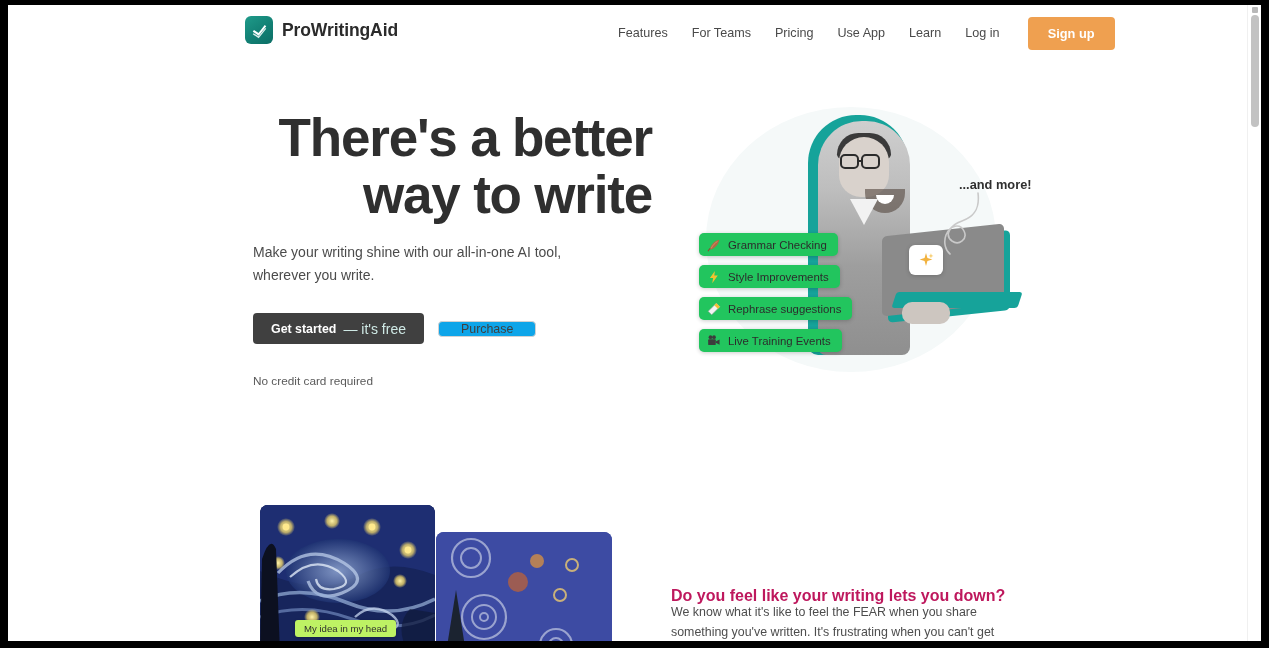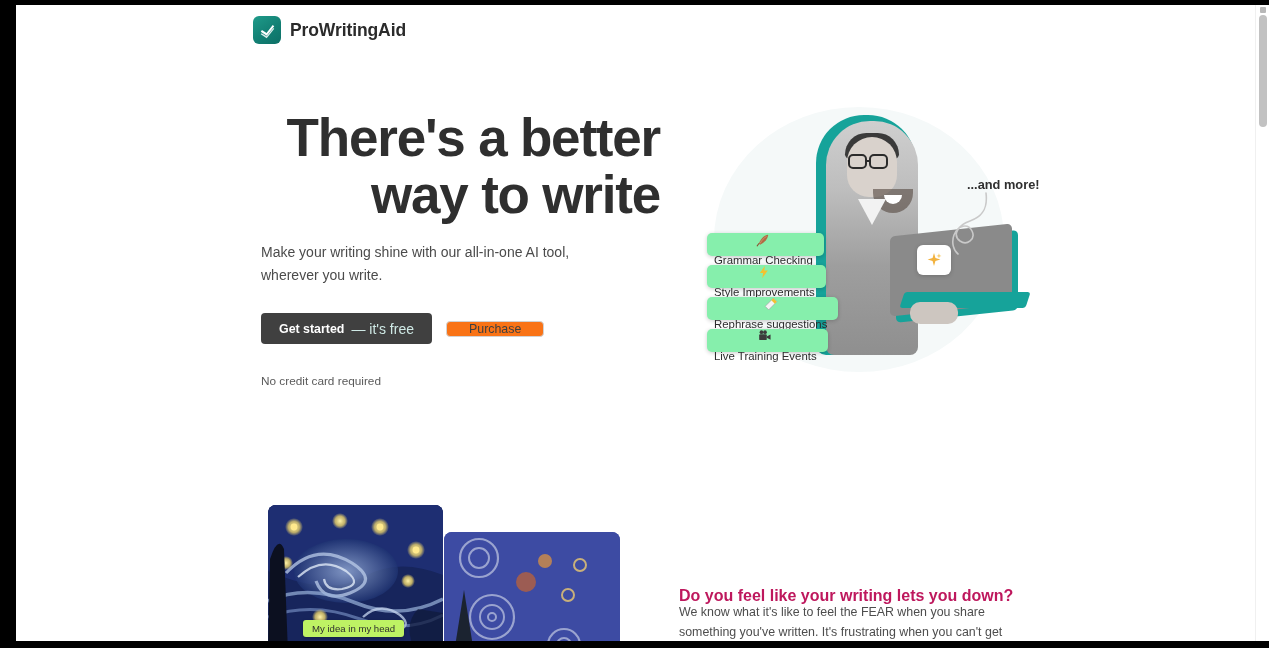--- a/index.html
+++ b/index.html
@@ -15,21 +15,21 @@
   
   #frame {
     position: relative;
     width: 1269px;
     height: 648px;
     background: #000000;
   }
 
   #page {
     position: absolute;
-    left: 16px;
+    left: 8px;
     top: 5px;
     width: 1253px;
     height: 636px;
     background: #ffffff;
     overflow: hidden;
   }
 
   
   #scrollbar {
     position: absolute;
@@ -167,21 +167,21 @@
     height: 31px;
     display: flex;
     align-items: center;
     gap: 7px;
     cursor: pointer;
     font-family: "Liberation Sans", sans-serif;
   }
   #gs-main { font-size: 12.4px; font-weight: bold; color: #ffffff; white-space: nowrap; }
   #gs-sub  { font-size: 14px; color: #cfe9e5; white-space: nowrap; }
   #purchase-btn {
-    background: #f97316;
+    background: #0ea5e9;
     border: 1px solid #d2d2d2;
     border-radius: 4px;
     height: 16px;
     padding: 0 22px;
     font-size: 12.4px;
     color: #3f3f3f;
     cursor: pointer;
     font-family: "Liberation Sans", sans-serif;
   }
   #no-card {
@@ -327,31 +327,30 @@
   
   #feature-cards {
     position: absolute;
     left: 23px;
     top: 136px;
     display: flex;
     flex-direction: column;
     gap: 9px;
   }
   .feature-card {
-    background: #86efac;
+    background: #22c55e;
     border-radius: 5px;
     box-shadow: 0 1px 4px rgba(0,0,0,.20);
     height: 23px;
     padding: 0 11px 0 7px;
     display: flex;
     align-items: center;
     gap: 7px;
     width: max-content;
     cursor: pointer;
-    flex-direction: column;
   }
   .feature-ico { width: 15px; height: 15px; display: flex; align-items: center; justify-content: center; }
   .feature-label { font-size: 11.4px; color: #2c2c2c; white-space: nowrap; }
 
   
   #starry-card {
     position: absolute;
     left: 252px;
     top: 500px;
     width: 175px;
@@ -419,20 +418,29 @@
         <div id="brand">
           <div id="logo-mark">
             <svg width="19" height="19" viewBox="0 0 24 24" aria-hidden="true">
               <path d="M3.5 13.5 L11 18.5 L20.5 6.5 L18.6 5 L10.8 15 L5 11.3 Z" fill="#ffffff"></path>
               <path d="M3.5 16.8 L11 21.8 L20.5 9.8 L19.3 8.9 L10.9 19.3 L4.6 15.6 Z" fill="#ffffff" opacity="0.85"></path>
             </svg>
           </div>
           <div id="brand-name">ProWritingAid</div>
         </div>
 
+        <div id="nav">
+          <span class="nav-link">Features</span>
+          <span class="nav-link">For Teams</span>
+          <span class="nav-link">Pricing</span>
+          <span class="nav-link">Use App</span>
+          <span class="nav-link">Learn</span>
+          <span class="nav-link">Log in</span>
+          <button id="signup-btn">Sign up</button>
+        </div>
 
       </div>
 
       <h1 id="hero-title">There's a better way to write</h1>
       <p id="hero-sub">Make your writing shine with our all-in-one AI tool, wherever you write.</p>
 
       <div id="cta-row">
         <button id="get-started-btn">
           <span id="gs-main">Get started</span>
           <span id="gs-sub">— it's free</span>

